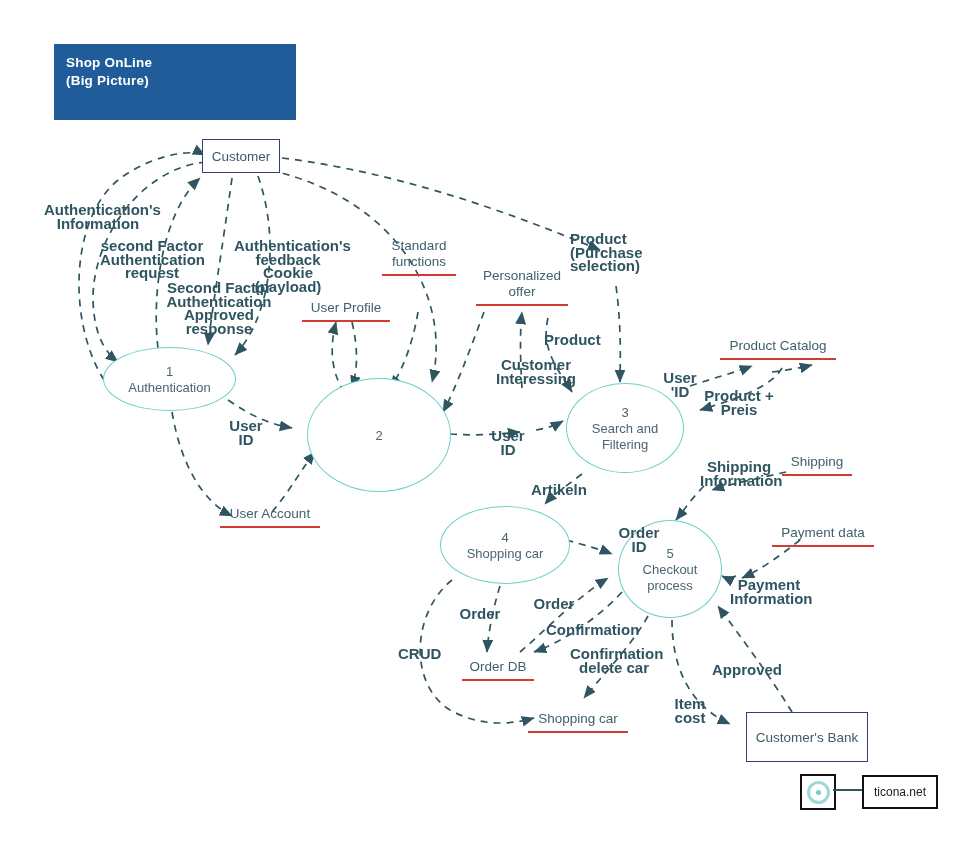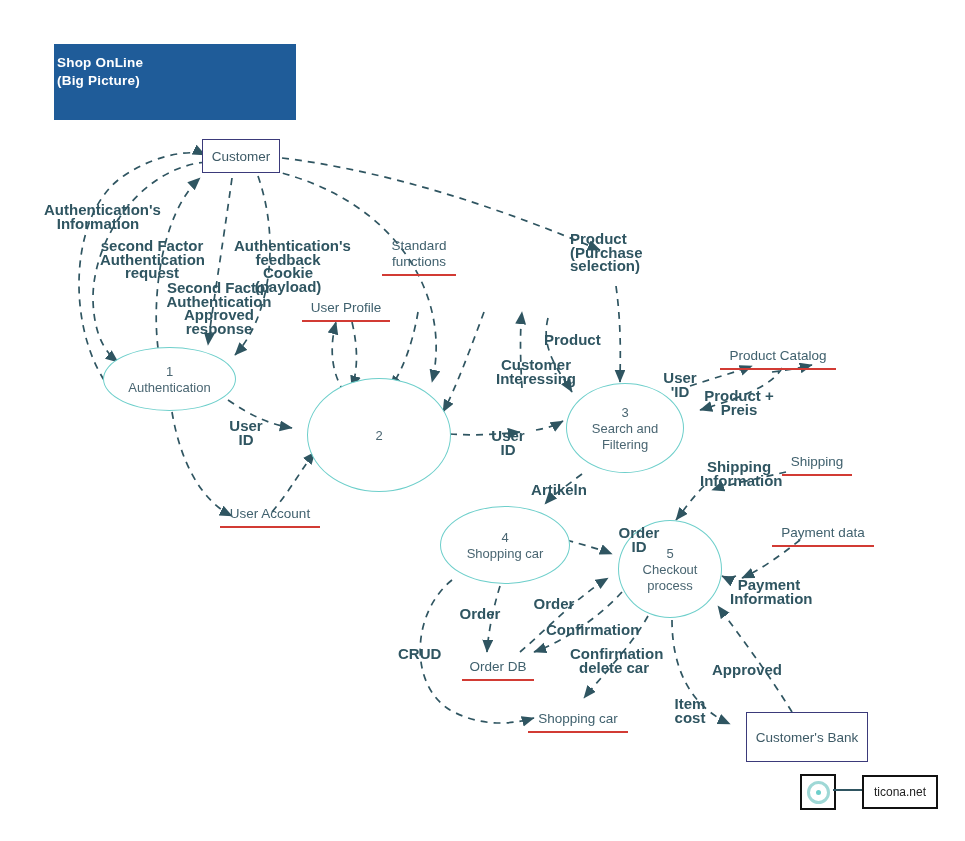--- a/index.html
+++ b/index.html
@@ -3,21 +3,21 @@
 <meta charset="utf-8">
 <style>
   html,body{margin:0;padding:0;background:#ffffff;}
   body{width:965px;height:841px;position:relative;overflow:hidden;
        font-family:"Liberation Sans","DejaVu Sans",sans-serif;}
   #canvas{position:absolute;left:0;top:0;width:965px;height:841px;}
   svg#wires{position:absolute;left:0;top:0;width:965px;height:841px;pointer-events:none;}
 
   
   .title-block{position:absolute;left:54px;top:44px;width:242px;height:76px;
-    background:#1F5C99;color:#ffffff;box-sizing:border-box;padding:10px 12px 0 3px;}
+    background:#1F5C99;color:#ffffff;box-sizing:border-box;padding:10px 12px 0 12px;}
   .title-block div{font-size:13.5px;line-height:18px;font-weight:bold;letter-spacing:.2px;}
 
   
   .entity{position:absolute;border:1.6px solid #3b3a7a;background:#ffffff;
     display:flex;align-items:center;justify-content:center;
     color:#3d5a66;font-size:13.5px;box-sizing:border-box;}
 
   
   .proc{position:absolute;border:1.5px solid #6ECFCB;border-radius:50%;
     background:#ffffff;display:flex;flex-direction:column;align-items:center;
@@ -170,22 +170,27 @@
     <div class="lbl">User Account</div>
     <div class="rule"></div>
   </div>
 
   <div class="store" style="left:382px;top:238px;width:74px;">
     <div class="lbl" style="white-space:pre-line;">Standard
 functions</div>
     <div class="rule"></div>
   </div>
 
-
-  <div class="store" style="left:720px;top:348px;width:116px;">
+  <div class="store" style="left:476px;top:268px;width:92px;">
+    <div class="lbl" style="white-space:pre-line;">Personalized
+offer</div>
+    <div class="rule"></div>
+  </div>
+
+  <div class="store" style="left:720px;top:338px;width:116px;">
     <div class="lbl">Product Catalog</div>
     <div class="rule"></div>
   </div>
 
   <div class="store" style="left:782px;top:454px;width:70px;">
     <div class="lbl">Shipping</div>
     <div class="rule"></div>
   </div>
 
   <div class="store" style="left:772px;top:525px;width:102px;">

